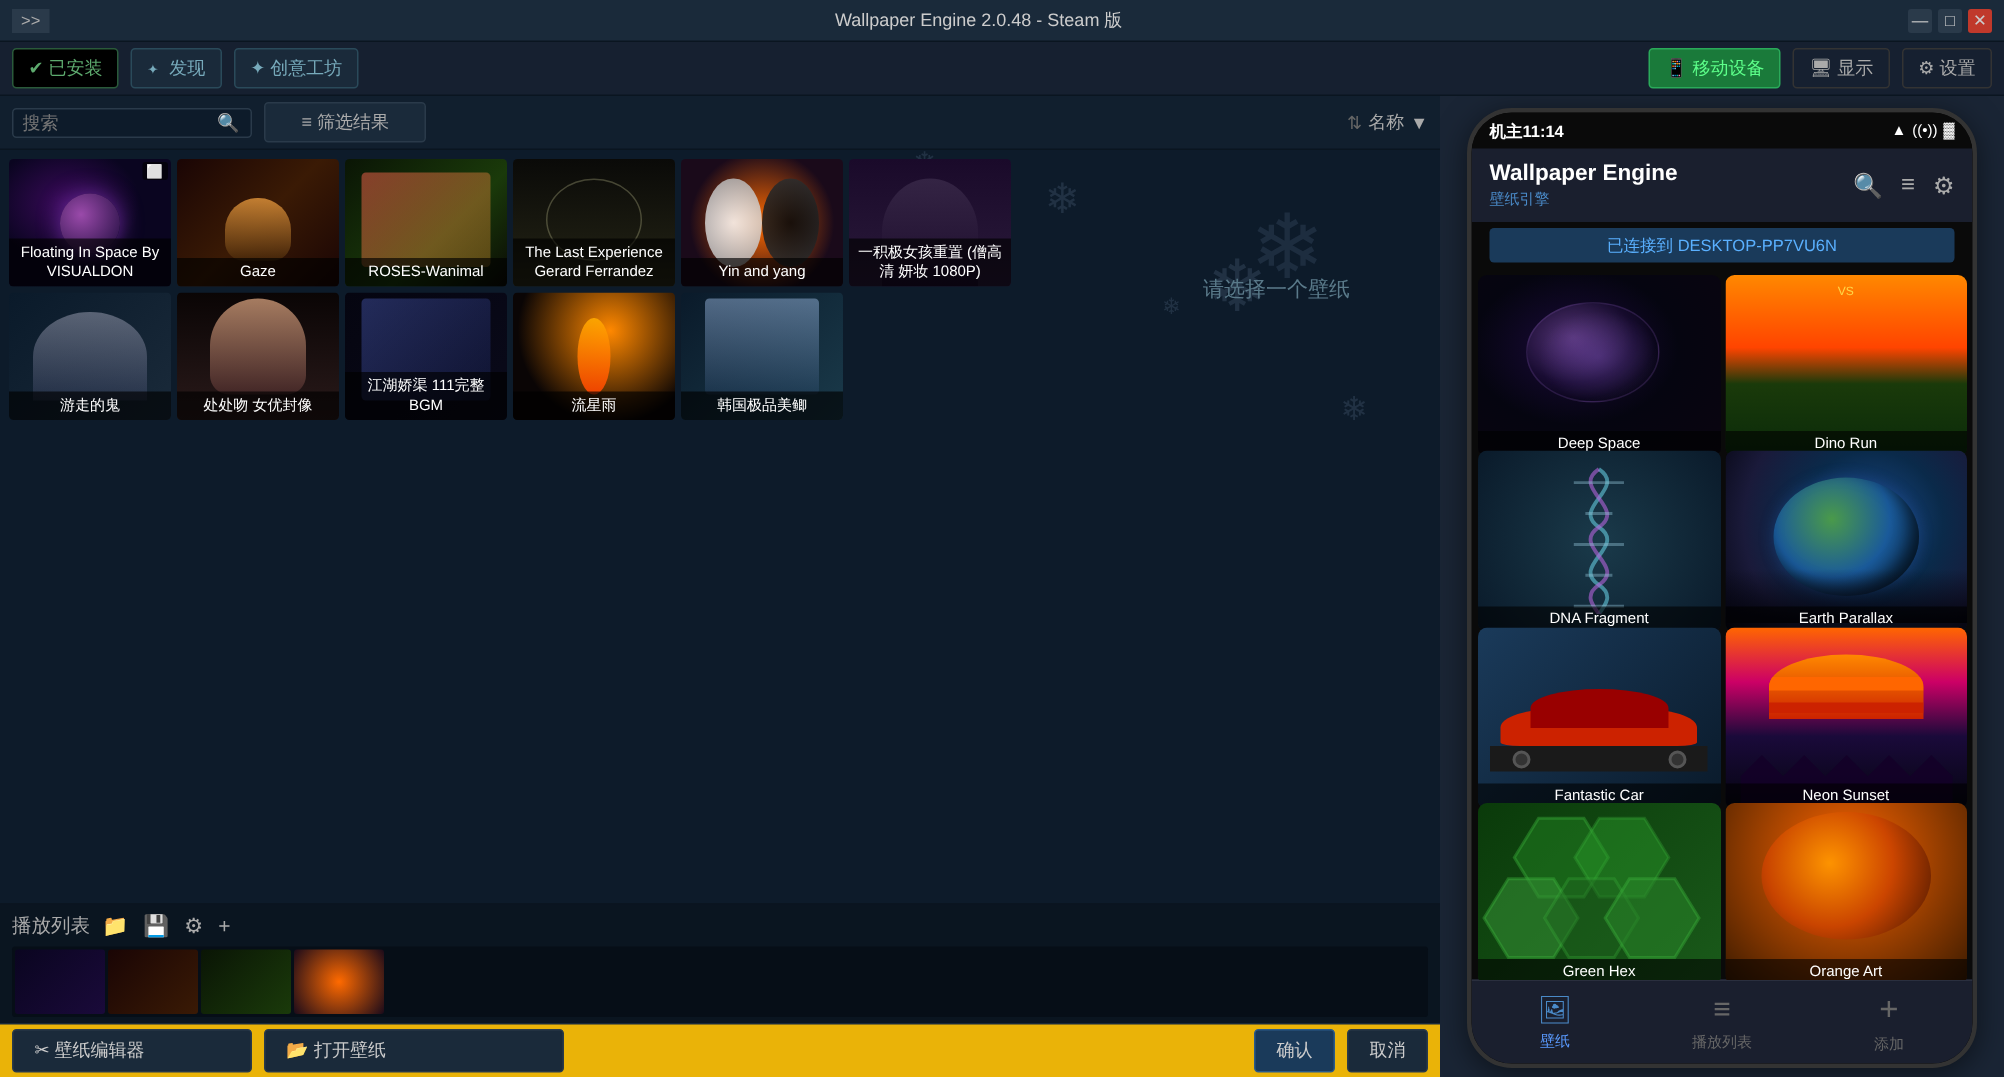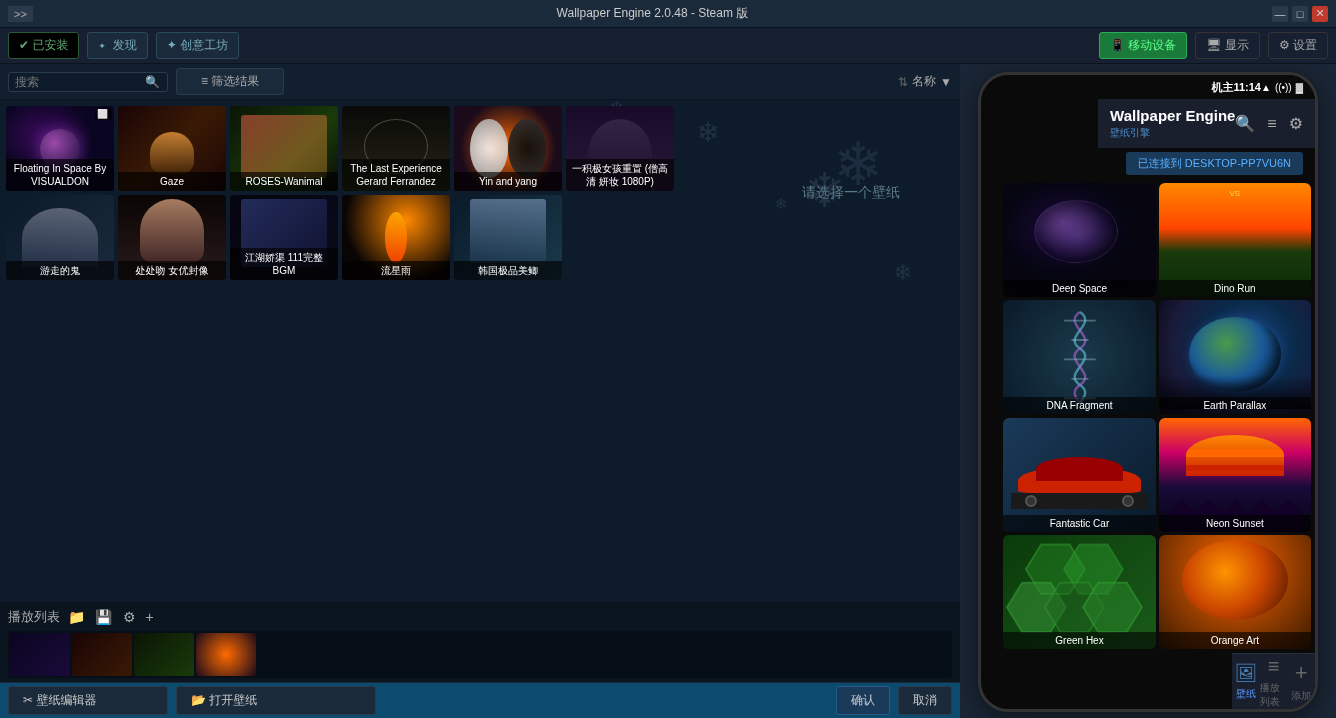--- a/index.html
+++ b/index.html
@@ -267,21 +267,21 @@
     .playlist-thumb-item {
       width: 60px;
       height: 100%;
       border-radius: 2px;
       overflow: hidden;
     }
 
     
     .action-bar {
       height: 36px;
-      background: #0c4a6e;
+      background: #eab308;
       border-top: 1px solid #1a2a3a;
       display: flex;
       align-items: center;
       padding: 0 8px;
       gap: 8px;
       z-index: 1;
       justify-content: space-between;
     }
     .action-btn {
       background: #1a2a3a;
@@ -322,21 +322,20 @@
       height: 640px;
       background: #0a0a0a;
       border-radius: 30px;
       border: 3px solid #333;
       margin-top: 8px;
       overflow: hidden;
       display: flex;
       flex-direction: column;
       position: relative;
       box-shadow: 0 4px 20px rgba(0,0,0,0.5);
-      align-items: flex-end;
     }
     .phone-status-bar {
       height: 24px;
       background: #0a0a0a;
       display: flex;
       align-items: center;
       justify-content: space-between;
       padding: 0 12px;
       flex-shrink: 0;
     }

